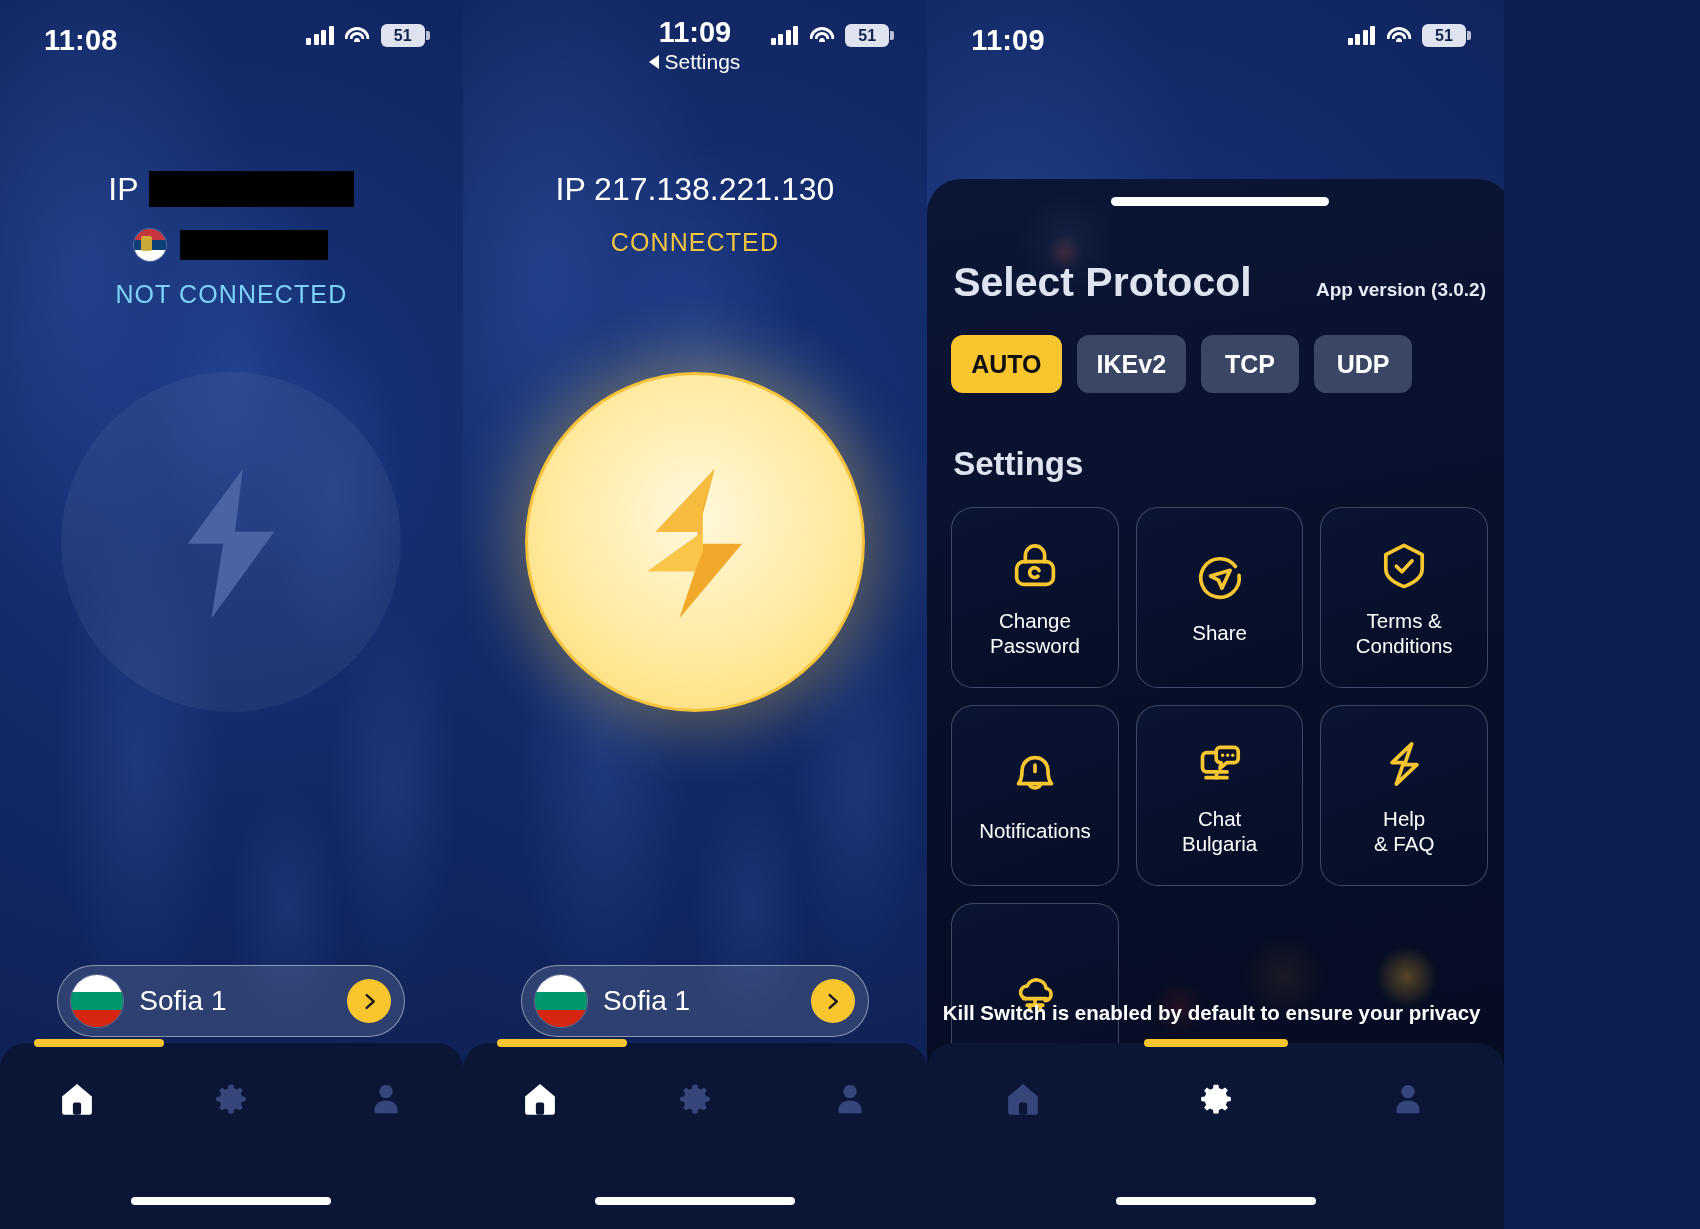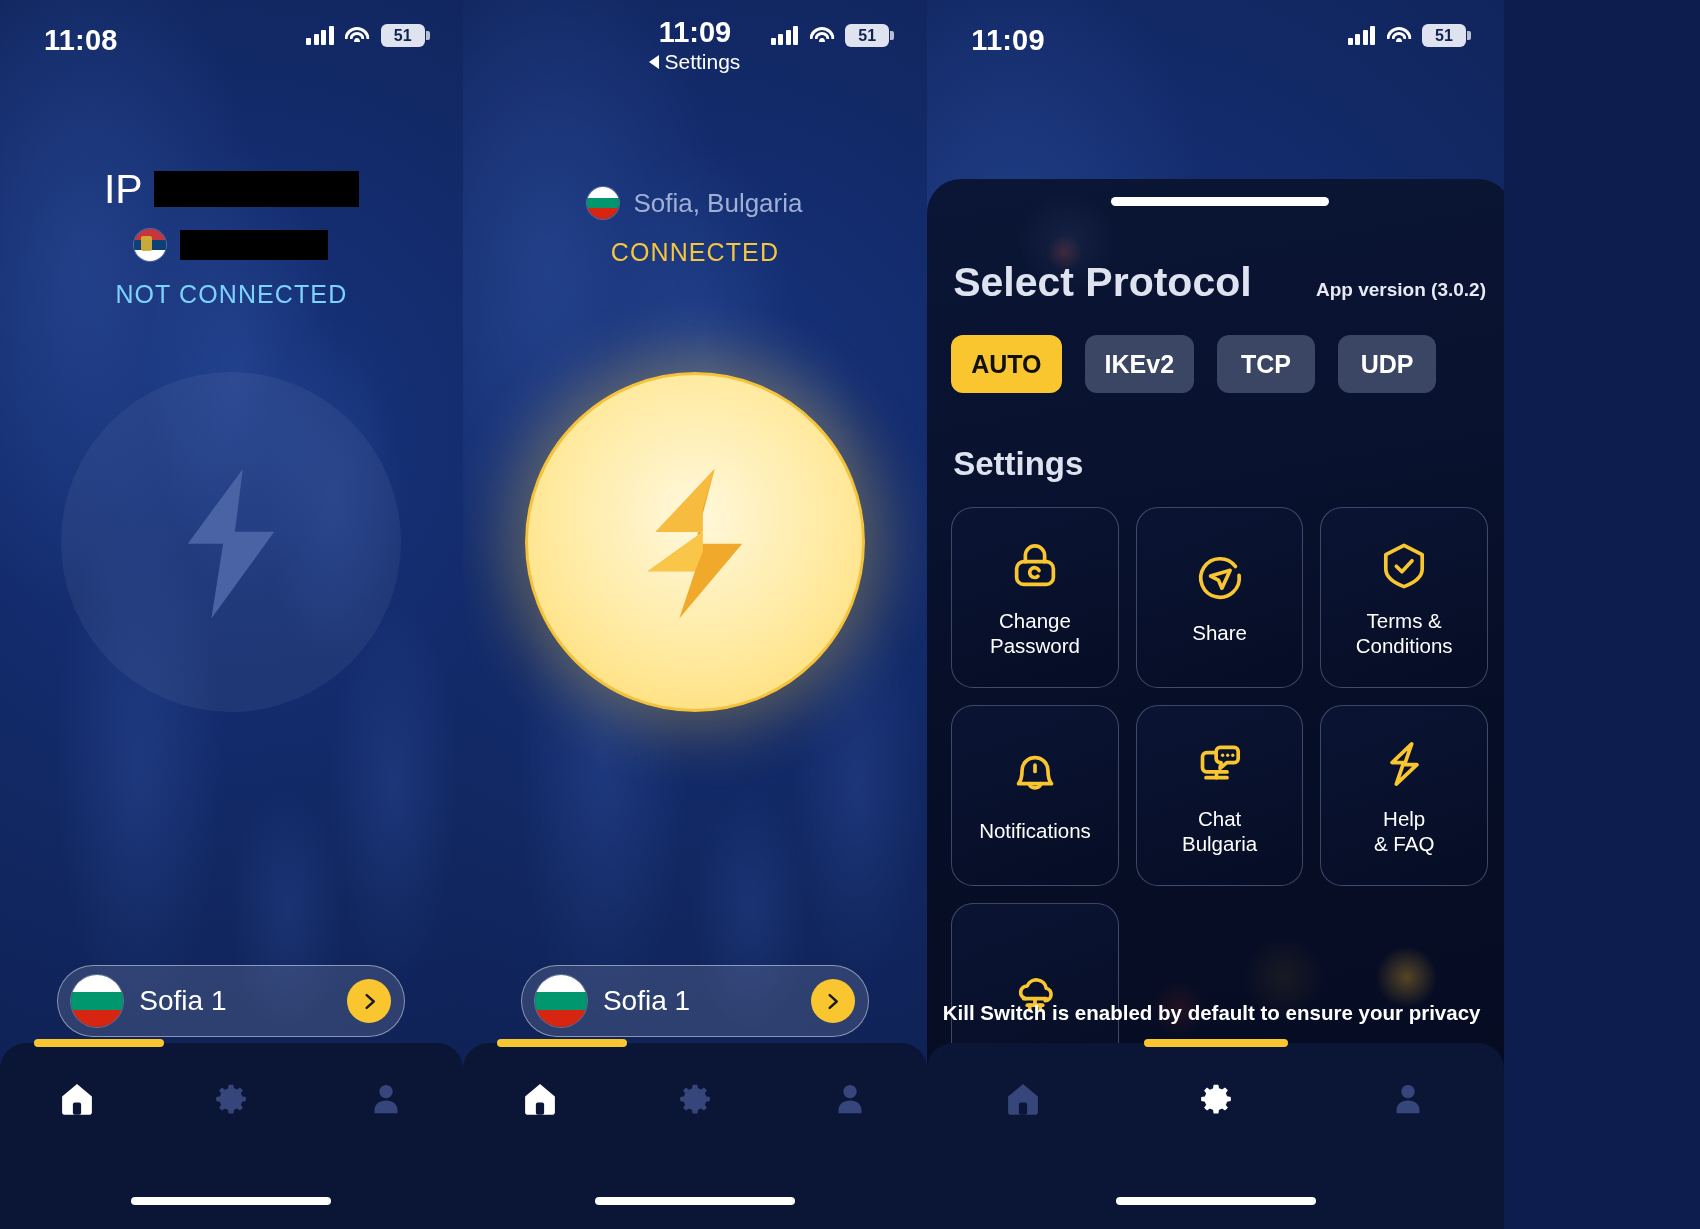--- a/index.html
+++ b/index.html
@@ -76,21 +76,21 @@
     color:#10234f;font-size:16px;font-weight:700;
     display:flex;align-items:center;justify-content:center;padding:0 5px;
     position:relative;
   }
   .batt::after { content:""; position:absolute; right:-5px; top:7px; width:4px;height:9px;background:#b9c0d4; border-radius:0 2px 2px 0; }
 
   
   .info { position:absolute; left:0; right:0; top:168px; text-align:center; z-index:10; }
   .ip-line {
     display:flex; align-items:center; justify-content:center; gap:11px;
-    color:#fff; font-size:41px; font-weight:500; height:42px;text-align:right;
+    color:#fff; font-size:32px; font-weight:500; height:42px;text-align:right;
   }
   .redact { background:#000; display:inline-block; }
   .redact.ip { width:205px; height:36px; }
   .redact.loc { width:148px; height:30px; }
   .loc-line {
     display:flex; align-items:center; justify-content:center; gap:14px;
     margin-top:18px; height:34px;
   }
   .loc-text { color:#9fb0d6; font-size:26px; }
   .flag { width:32px; height:32px; border-radius:50%; overflow:hidden; flex:none; position:relative; box-shadow:0 0 0 1px rgba(255,255,255,.25); }
@@ -184,21 +184,21 @@
     position:absolute; top:18px; left:50%; transform:translateX(-50%);
     width:218px; height:9px; border-radius:5px; background:#fff;
   }
   .sheet-inner { position:relative; padding:0 24px; }
   .sheet-head {
     display:flex; align-items:baseline; justify-content:space-between;
     padding:80px 2px 0 2px;
   }
   .sheet-title { color:#dfe3ef; font-size:41px; font-weight:700; }
   .app-version { color:#e7eaf4; font-size:19px; font-weight:700; }
-  .proto-row { display:flex; gap:23px; margin-top:29px; }
+  .proto-row { display:flex; gap:15px; margin-top:29px; }
   .proto {
     height:58px; min-width:98px; padding:0 20px; border-radius:12px;
     display:flex; align-items:center; justify-content:center;
     color:#fff; font-size:25px; font-weight:700;
     background:#3b4664;
   }
   .proto.active { background:#f9c62f; color:#101010; }
   .section-title { color:#dfe3ef; font-size:33px; font-weight:700; margin:52px 0 0 2px; }
 
   .grid { display:grid; grid-template-columns:repeat(3,1fr); gap:17px; margin-top:24px; }
@@ -342,29 +342,22 @@
         <div class="wifi">
             <span></span>
             <span></span>
             <span></span>
           </div>
         <div class="batt">51</div>
       </div>
     </div>
 
     <div class="info">
-      <div class="loc-line">
-        <span class="flag">
-            <span class="flag-bg flag-bg-bg">
-              <div></div>
-              <div></div>
-              <div></div>
-            </span>
-          </span>
-        <span class="loc-text">Sofia, Bulgaria</span>
+      <div class="ip-line">
+        <span>IP 217.138.221.130</span>
       </div>
       <div class="status-text status-on">CONNECTED</div>
     </div>
 
     <div class="power-wrap">
       <div class="power on">
         <span class="bolt">
           <svg viewBox="0 0 60 80">
             <path d="M40 2 L10 34 L34 34 L6 54 L30 54 L22 78 L54 40 L30 40 Z" fill="#f0a92a"></path>
             <path d="M40 2 L10 34 L34 34 L34 22 Z" fill="#f7bb3f"></path>

